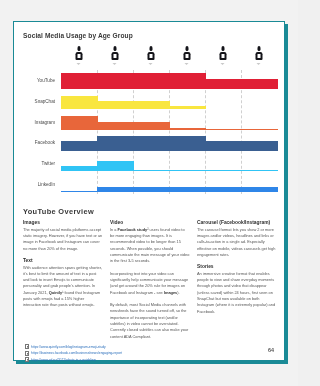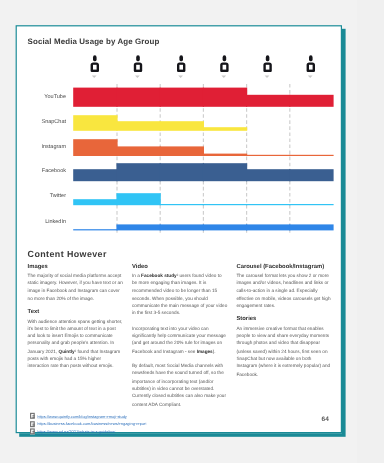--- a/index.html
+++ b/index.html
@@ -286,21 +286,21 @@
             <div class="seg" style="left: 0px; width: 36.6px; height: 1.1px; background: rgb(47, 134, 232); bottom: 2px;"></div>
             <div class="seg" style="left: 36px; width: 36.6px; height: 5.3px; background: rgb(47, 134, 232); bottom: 2px;"></div>
             <div class="seg" style="left: 72px; width: 36.6px; height: 5.3px; background: rgb(47, 134, 232); bottom: 2px;"></div>
             <div class="seg" style="left: 108px; width: 36.6px; height: 5.3px; background: rgb(47, 134, 232); bottom: 2px;"></div>
             <div class="seg" style="left: 144px; width: 36.6px; height: 5.3px; background: rgb(47, 134, 232); bottom: 2px;"></div>
             <div class="seg" style="left: 180px; width: 36.6px; height: 5.3px; background: rgb(47, 134, 232); bottom: 2px;"></div>
           </div>
         </div>
     </div>
 
-    <div class="co-title">Content  However</div>
+    <div class="co-title">YouTube  Overview</div>
 
     <div class="cols">
       <div class="col" id="col0">
           <div class="blk">
             <h4>Images</h4>
             <p>The majority of social media platforms accept static imagery. However, if you have text or an image in Facebook and Instagram can cover no more than 20% of the image.</p>
           </div>
           <div class="blk">
             <h4>Text</h4>
             <p>With audience attention spans getting shorter, it's best to limit the amount of text in a post and look to insert Emojis to communicate personality and grab people's attention. In January 2021, <b>Quintly</b>¹ found that Instagram posts with emojis had a 15% higher interaction rate than posts without emojis.</p>

